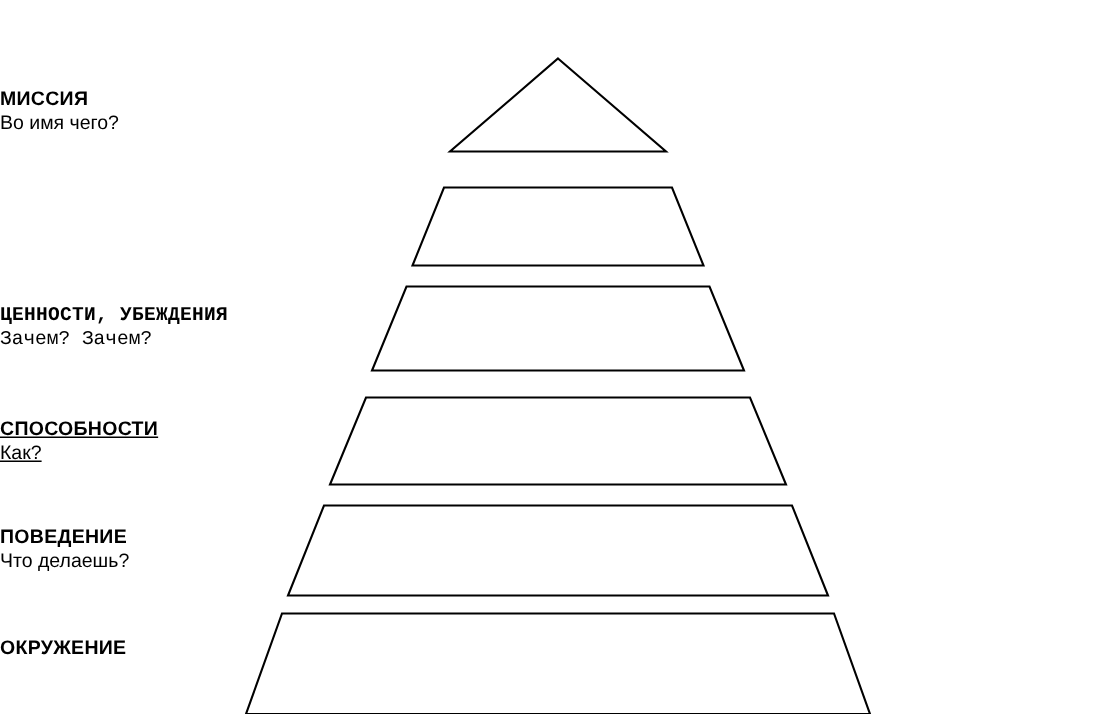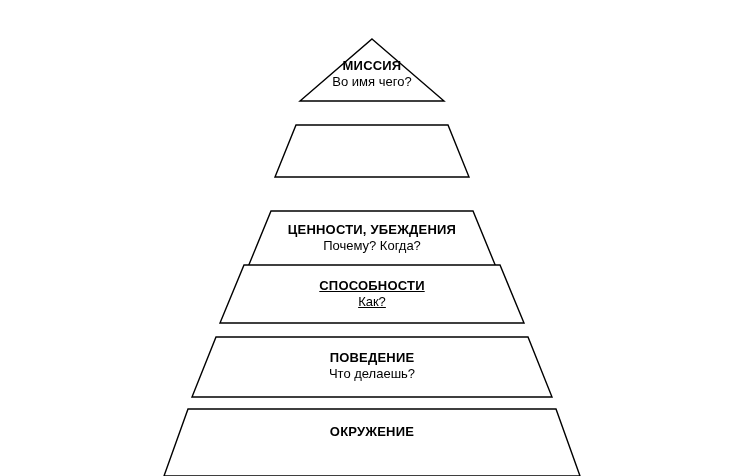--- a/index.html
+++ b/index.html
@@ -33,21 +33,20 @@
   .level-shape {
     fill: #ffffff;
     stroke: #000000;
     stroke-width: 1.4;
     stroke-linejoin: miter;
   }
   .level-text {
     position: absolute;
     left: 0;
     width: 744px;
-    text-align: center;
     line-height: 1.25;
   }
   .level-title {
     font-size: 13px;
     font-weight: bold;
     letter-spacing: 0.2px;
     white-space: nowrap;
   }
   .level-sub {
     font-size: 13px;
@@ -69,27 +68,27 @@
       <div class="level-sub">Во имя чего?</div>
     </div>
   </div>
 
   <div class="level" style="top:122px; height:58px;">
     <svg width="744" height="58" viewBox="0 0 744 58">
       <polygon class="level-shape" points="296,3 448,3 469,55 275,55"></polygon>
     </svg>
   </div>
 
-  <div class="level" style="top:208px; height:62px;">
+  <div class="level" style="top:188px; height:62px;font-family:Liberation Mono, monospace;">
     <svg width="744" height="62" viewBox="0 0 744 62">
       <polygon class="level-shape" points="271,3 473,3 496,59 248,59"></polygon>
     </svg>
     <div class="level-text" style="top:14px;">
       <div class="level-title">ЦЕННОСТИ, УБЕЖДЕНИЯ</div>
-      <div class="level-sub">Почему? Когда?</div>
+      <div class="level-sub">Зачем? Зачем?</div>
     </div>
   </div>
 
   <div class="level" style="top:262px; height:64px;">
     <svg width="744" height="64" viewBox="0 0 744 64">
       <polygon class="level-shape" points="244,3 500,3 524,61 220,61"></polygon>
     </svg>
     <div class="level-text" style="top:16px;text-decoration:underline;">
       <div class="level-title">СПОСОБНОСТИ</div>
       <div class="level-sub">Как?</div>

